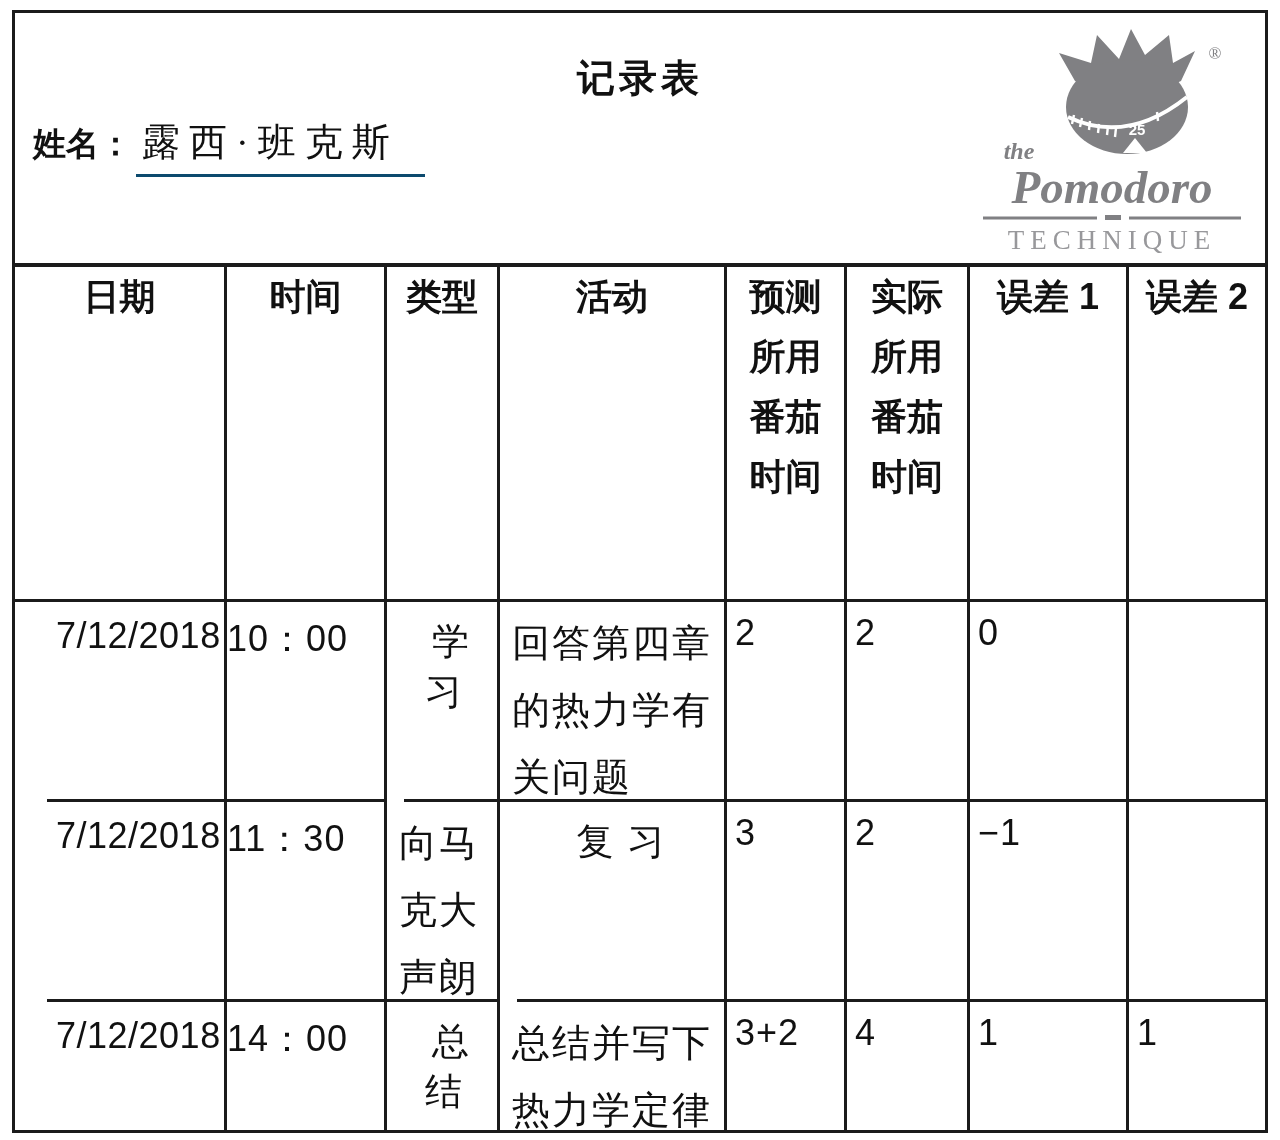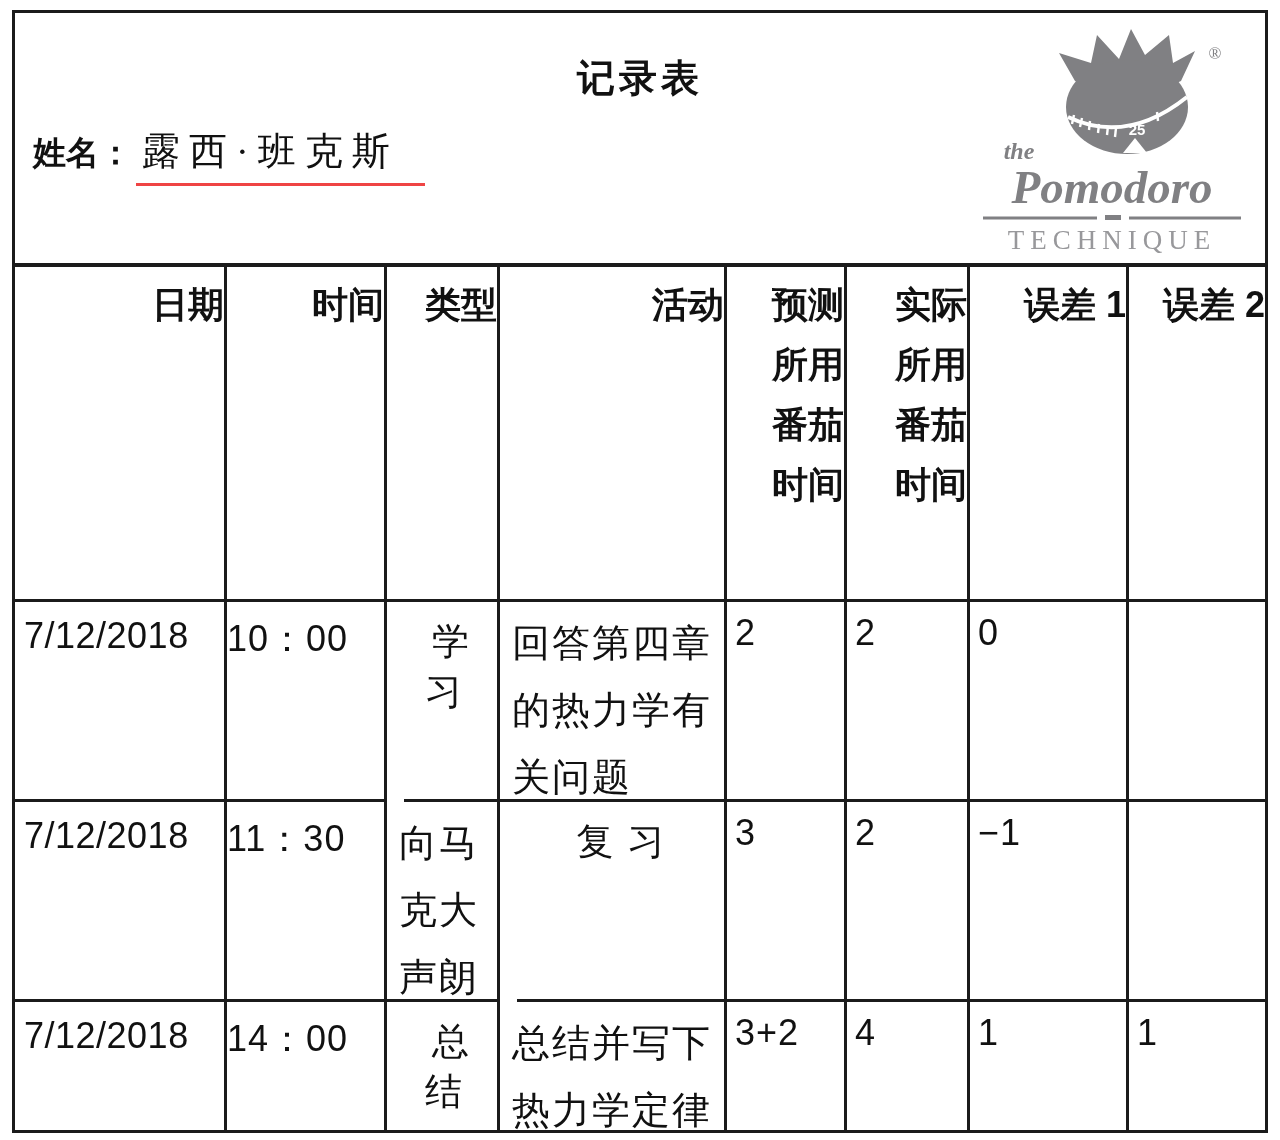--- a/index.html
+++ b/index.html
@@ -5,37 +5,37 @@
   html,body{margin:0;padding:0;background:#ffffff;}
   body{width:1280px;height:1140px;position:relative;font-family:"Liberation Sans",sans-serif;color:#111;overflow:hidden;}
 
   .sheet{position:absolute;left:12px;top:10px;width:1256px;box-sizing:border-box;border:3px solid #1b1b1b;background:#fff;}
 
   
   .head{position:relative;height:250px;}
   .doc-title{position:absolute;left:0;right:0;top:40px;text-align:center;font-size:38px;font-weight:700;letter-spacing:4px;}
   .name-row{position:absolute;left:18px;top:104px;white-space:nowrap;}
   .name-label{font-size:33px;font-weight:700;vertical-align:baseline;}
-  .name-value{display:inline-block;font-family:"Liberation Serif",serif;font-size:38px;letter-spacing:9px;border-bottom:3px solid #ef4444;padding:0 26px 6px 6px;margin-left:4px;margin-top:9px;}
+  .name-value{display:inline-block;font-family:"Liberation Serif",serif;font-size:38px;letter-spacing:9px;border-bottom:3px solid #0c4a6e;padding:0 26px 6px 6px;margin-left:4px;}
 
   
   .logo{position:absolute;right:8px;top:12px;width:290px;height:228px;}
 
   
   .grid{display:grid;border-top:4px solid #1b1b1b;
         grid-template-columns:212px 160px 113px 227px 120px 123px 159px 136px;
         grid-template-rows:335px 200px 200px 128px;}
   .c{box-sizing:border-box;border-right:3px solid #1b1b1b;border-bottom:3px solid #1b1b1b;overflow:hidden;background:#fff;}
   .c.last{border-right:none;}
   .c.bottom{border-bottom:none;}
 
   .hc{font-family:"Liberation Sans",sans-serif;font-weight:700;font-size:36px;line-height:60px;
-      text-align:right;padding-top:8px;white-space:pre-line;}
+      text-align:center;padding-top:0;white-space:pre-line;}
 
-  .cell-date{font-family:"Liberation Sans",sans-serif;font-size:36px;padding:13px 4px 0 9px;letter-spacing:0.5px;}
+  .cell-date{font-family:"Liberation Sans",sans-serif;font-size:36px;padding:13px 4px 0 9px;letter-spacing:0.5px;margin-left:32px;}
   .cell-time{font-family:"Liberation Sans",sans-serif;font-size:36px;padding:13px 4px 0 0;letter-spacing:1px;}
   .cell-type{font-family:"Liberation Serif",serif;font-size:37px;text-align:center;letter-spacing:14px;text-indent:14px;padding-top:15px;margin-left:17px;}
   .cell-activity{font-family:"Liberation Serif",serif;font-size:38px;line-height:67px;letter-spacing:2px;padding:8px 8px 0 12px;word-break:break-all;}
   .cell-num{font-family:"Liberation Sans",sans-serif;font-size:36px;padding:10px 4px 0 8px;letter-spacing:1px;}
 </style>
 </head>
 <body>
 
 <div class="sheet">
 

